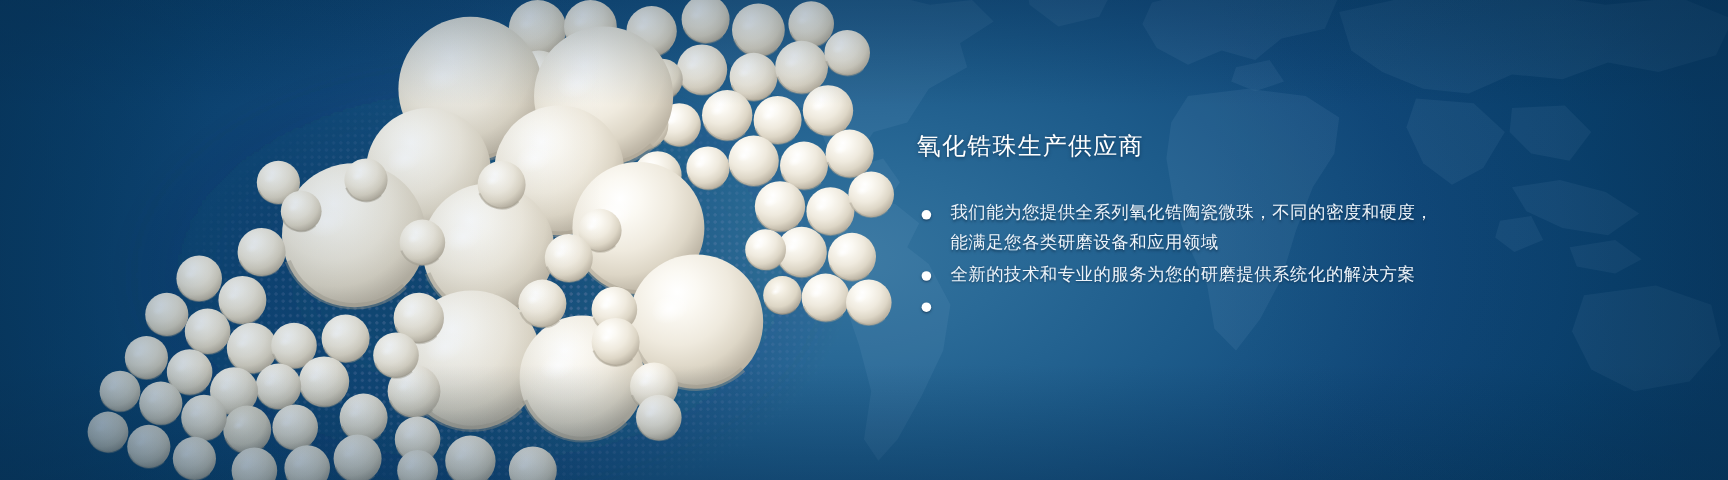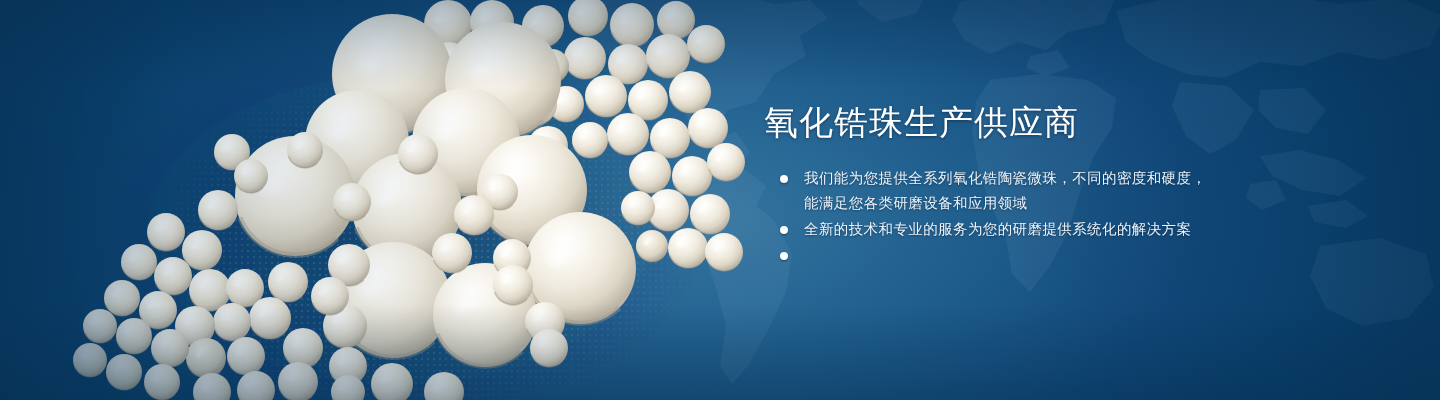--- a/index.html
+++ b/index.html
@@ -67,31 +67,31 @@
 
   
   .content {
     position: absolute;
     left: 764px;
     top: 104px;
     width: 560px;
   }
   .headline {
     color: #ffffff;
-    font-size: 34px;
+    font-size: 20px;
     line-height: 36px;
     letter-spacing: 1px;
     font-weight: normal;
     margin: 0 0 26px 0;
     text-shadow: 0 1px 3px rgba(0,25,50,.55);
     white-space: nowrap;
   }
   .bullets {
     list-style: none;
-    margin: 12px;
+    margin: 0;
     padding: 0;
   }
   .bullet {
     position: relative;
     padding-left: 28px;
     color: #eef4fa;
     font-size: 14.5px;
     line-height: 25px;
     letter-spacing: .4px;
     margin-bottom: 1px;

